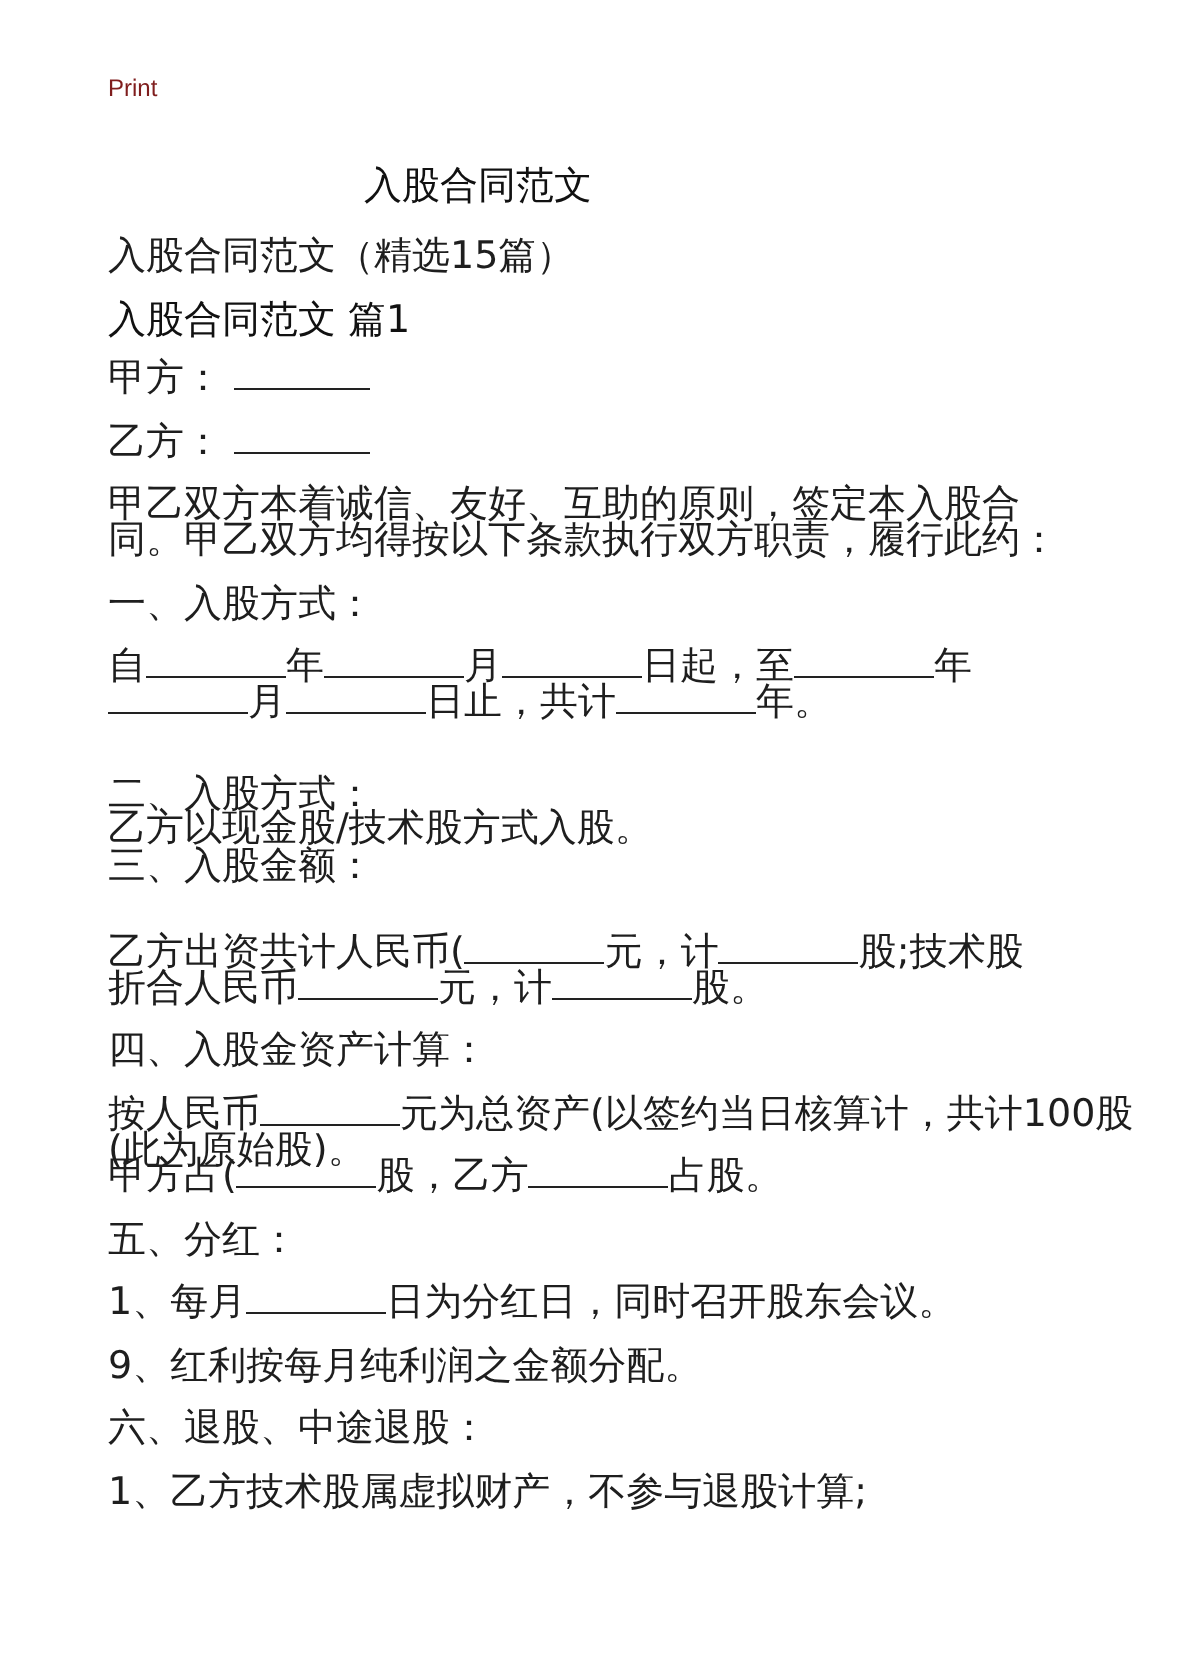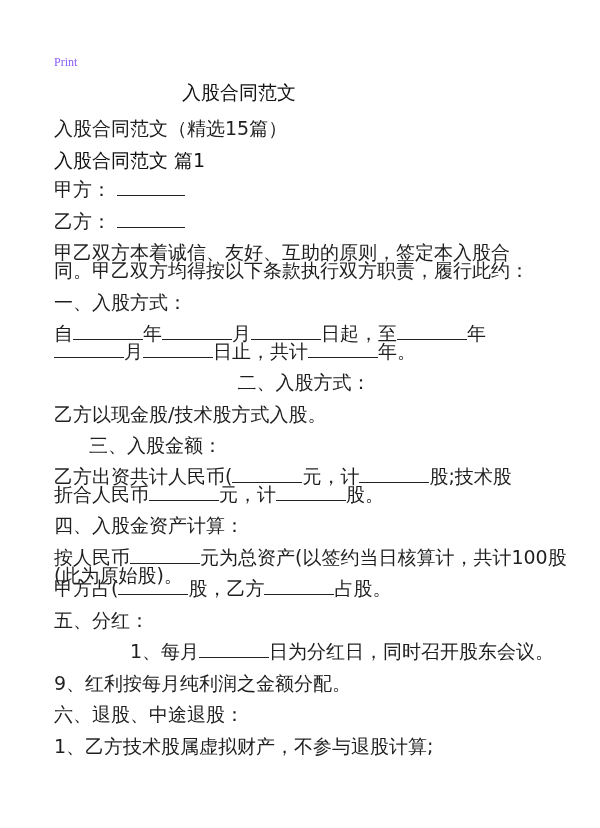--- a/index.html
+++ b/index.html
@@ -11,24 +11,24 @@
       width: 600px;
       height: 828px;
       position: relative;
       overflow: hidden;
       color: #1a1a1a;
       font-family: "DejaVu Sans", "Liberation Sans", sans-serif;
     }
     .print-link {
       position: absolute;
       left: 54px;
-      top: 55px;
-      font-family: Liberation Serif, serif;
+      top: 37px;
+      font-family: Liberation Sans, sans-serif;
       font-size: 12px;
-      color: #8b5cf6;
+      color: #7f1d1d;
       cursor: pointer;
     }
     .doc-title {
       position: absolute;
       left: 0;
       width: 478px;
       top: 80px;
       text-align: center;
       font-size: 19px;
       color: #111;
@@ -78,43 +78,43 @@
 </p>
 
 <p class="line" style="top:243px; width:490px;">甲乙双方本着诚信、友好、互助的原则，签定本入股合同。甲乙双方均得按以下条款执行双方职责，履行此约：</p>
 
 <p class="line" style="top:293px;">一、入股方式：</p>
 
 <p class="line" style="top:324px; width:480px;">
   <span>自</span><span class="blank"></span><span>年</span><span class="blank"></span><span>月</span><span class="blank"></span><span>日起，至</span><span class="blank"></span><span>年</span><span class="blank"></span><span>月</span><span class="blank"></span><span>日止，共计</span><span class="blank"></span><span>年。</span>
 </p>
 
-<p class="line" style="top:373px;text-align:center;">二、入股方式：</p>
+<p class="line" style="top:388px;">二、入股方式：</p>
 
 <p class="line" style="top:405px;">乙方以现金股/技术股方式入股。</p>
 
-<p class="line" style="top:436px;margin-left:35px;">三、入股金额：</p>
+<p class="line" style="top:424px;">三、入股金额：</p>
 
 <p class="line" style="top:467px; width:460px;">
   <span>乙方出资共计人民币(</span><span class="blank"></span><span>元，计</span><span class="blank"></span><span>股;技术股折合人民币</span><span class="blank"></span><span>元，计</span><span class="blank"></span><span>股。</span>
 </p>
 
 <p class="line" style="top:516px;">四、入股金资产计算：</p>
 
 <p class="line" style="top:548px; width:520px;">
   <span>按人民币</span><span class="blank"></span><span>元为总资产(以签约当日核算计，共计100股(此为原始股)。</span>
 </p>
 
 <p class="line" style="top:579px;">
   <span>甲方占(</span><span class="blank"></span><span>股，乙方</span><span class="blank"></span><span>占股。</span>
 </p>
 
 <p class="line" style="top:611px;">五、分红：</p>
 
-<p class="line" style="top:642px;text-align:right;">
+<p class="line" style="top:642px;">
   <span>1、每月</span><span class="blank"></span><span>日为分红日，同时召开股东会议。</span>
 </p>
 
 <p class="line" style="top:674px;">9、红利按每月纯利润之金额分配。</p>
 
 <p class="line" style="top:705px;">六、退股、中途退股：</p>
 
 <p class="line" style="top:737px;">1、乙方技术股属虚拟财产，不参与退股计算;</p>
 
 </body></html>

